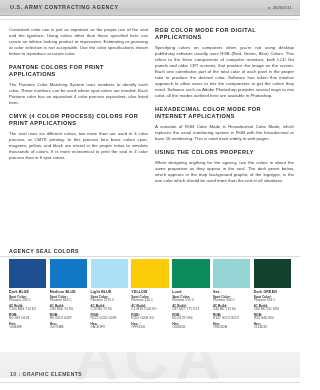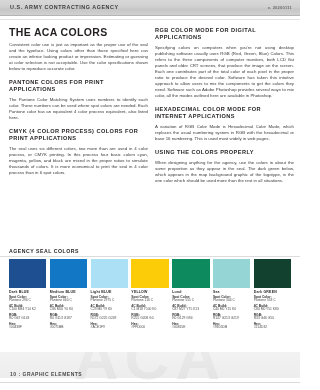--- a/index.html
+++ b/index.html
@@ -98,21 +98,20 @@
 
 <div class="page">
 
   <div class="topbar"></div>
   <div class="agency">U.S. ARMY CONTRACTING AGENCY</div>
   <div class="version">v. 20200111</div>
   <div class="headrule"></div>
 
   <div class="col col-left">
     <div class="block">
-      <h1 class="sec">THE ACA COLORS</h1>
       <p class="body">Consistent color use is just as important as the proper use of the seal and the typeface. Using colors other than those specified here can create an inferior looking product or impression. Estimating or guessing at color selection is not acceptable. Use the color specifications shown below to reproduce accurate color.</p>
     </div>
     <div class="block">
       <h2 class="sec">PANTONE COLORS FOR PRINT APPLICATIONS</h2>
       <p class="body">The Pantone Color Matching System uses numbers to identify each color. These numbers can be used where spot colors are needed. Each Pantone color has an equivalent 4 color process equivalent, also listed here.</p>
     </div>
     <div class="block">
       <h2 class="sec">CMYK (4 COLOR PROCESS) COLORS FOR PRINT APPLICATIONS</h2>
       <p class="body">The seal uses six different colors, two more than are used in 4 color process, or CMYK printing. In this process four basic colors cyan, magenta, yellow, and black are mixed in the proper ratios to simulate thousands of colors. It is more economical to print the seal in 4 color process than in 6 spot colors.</p>
     </div>

